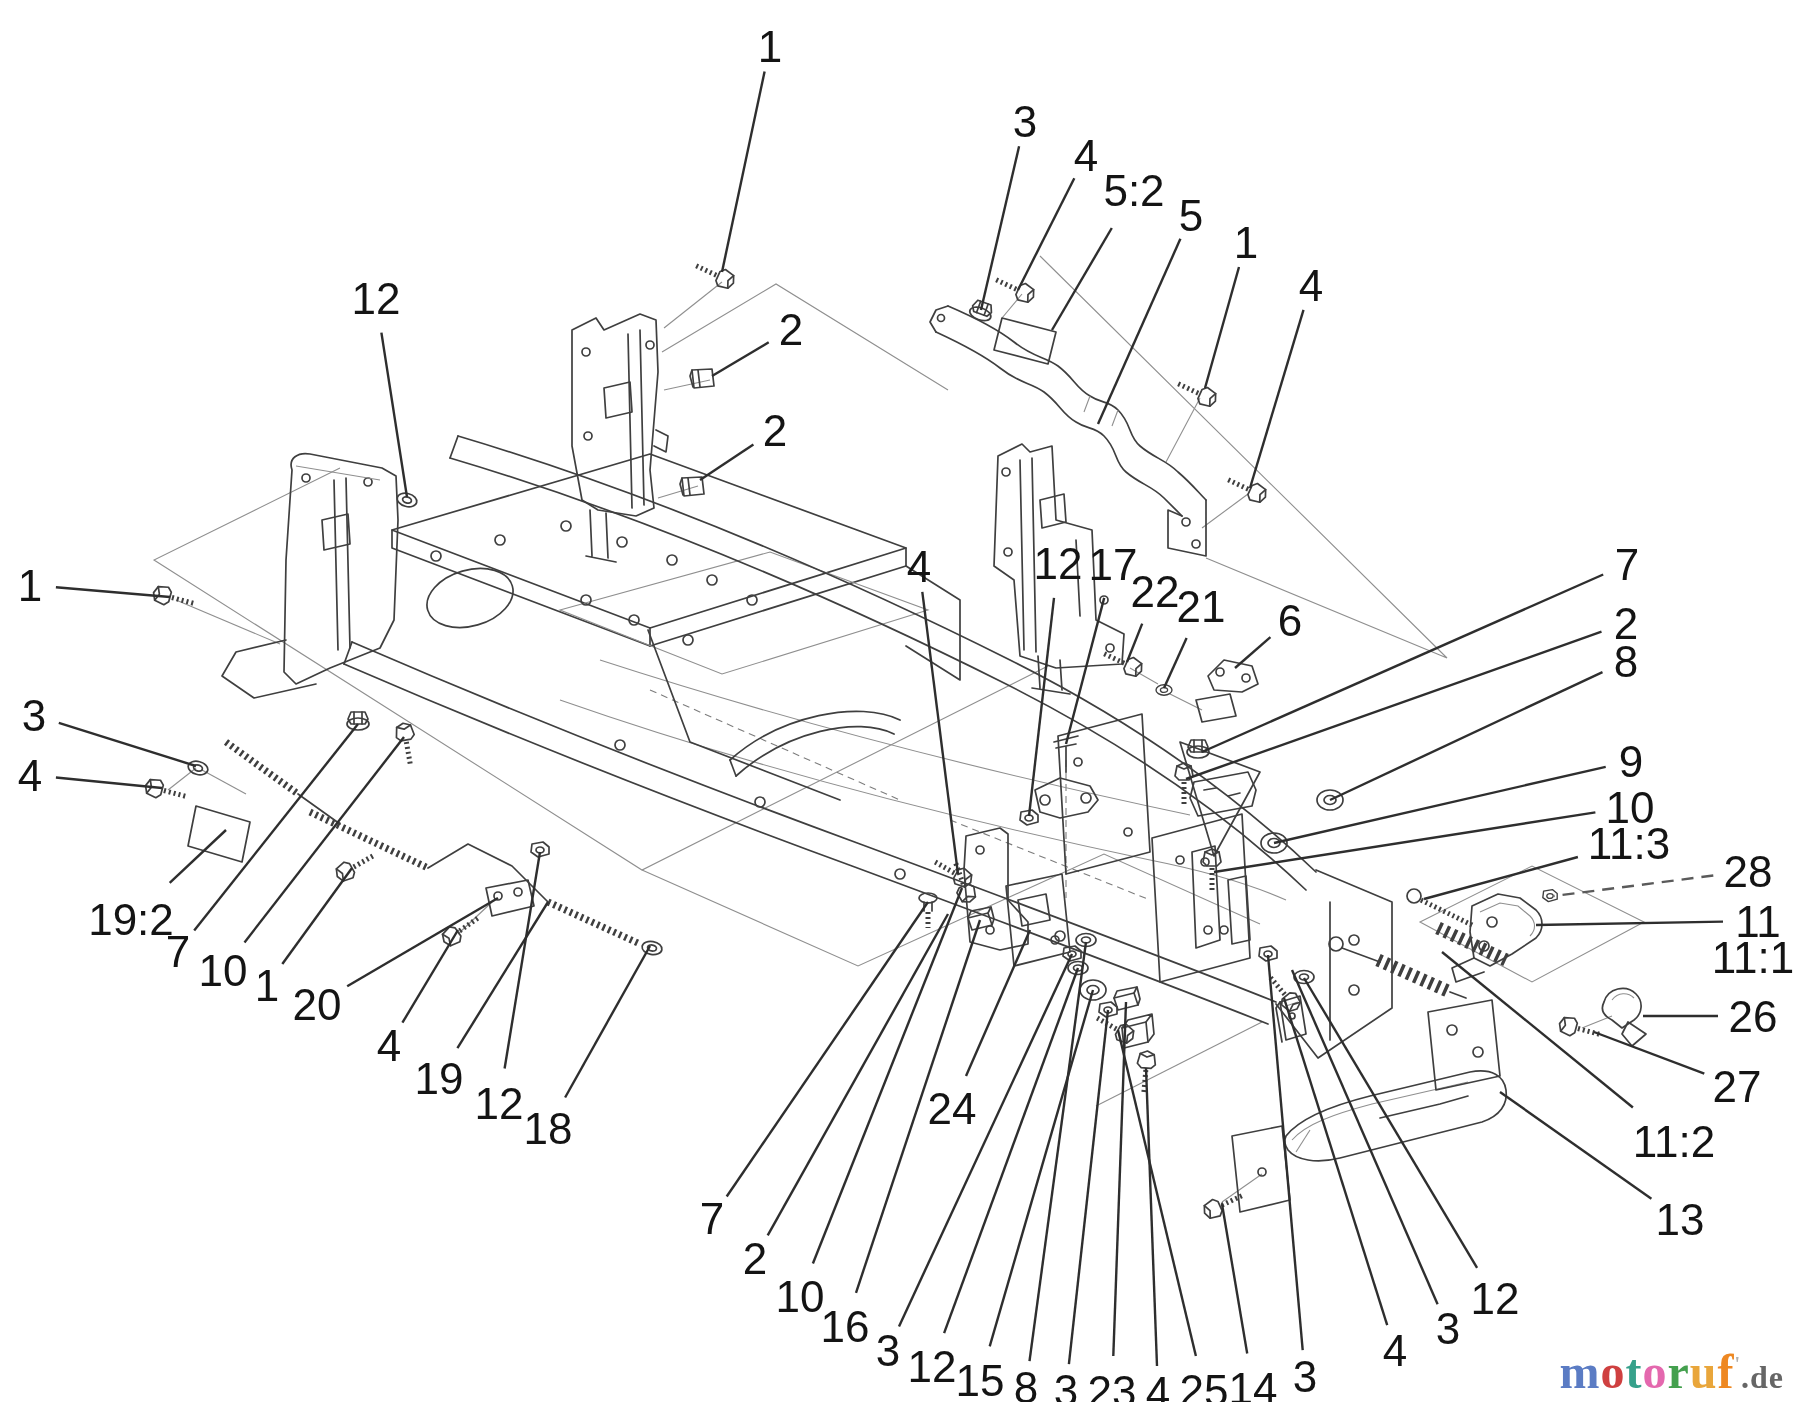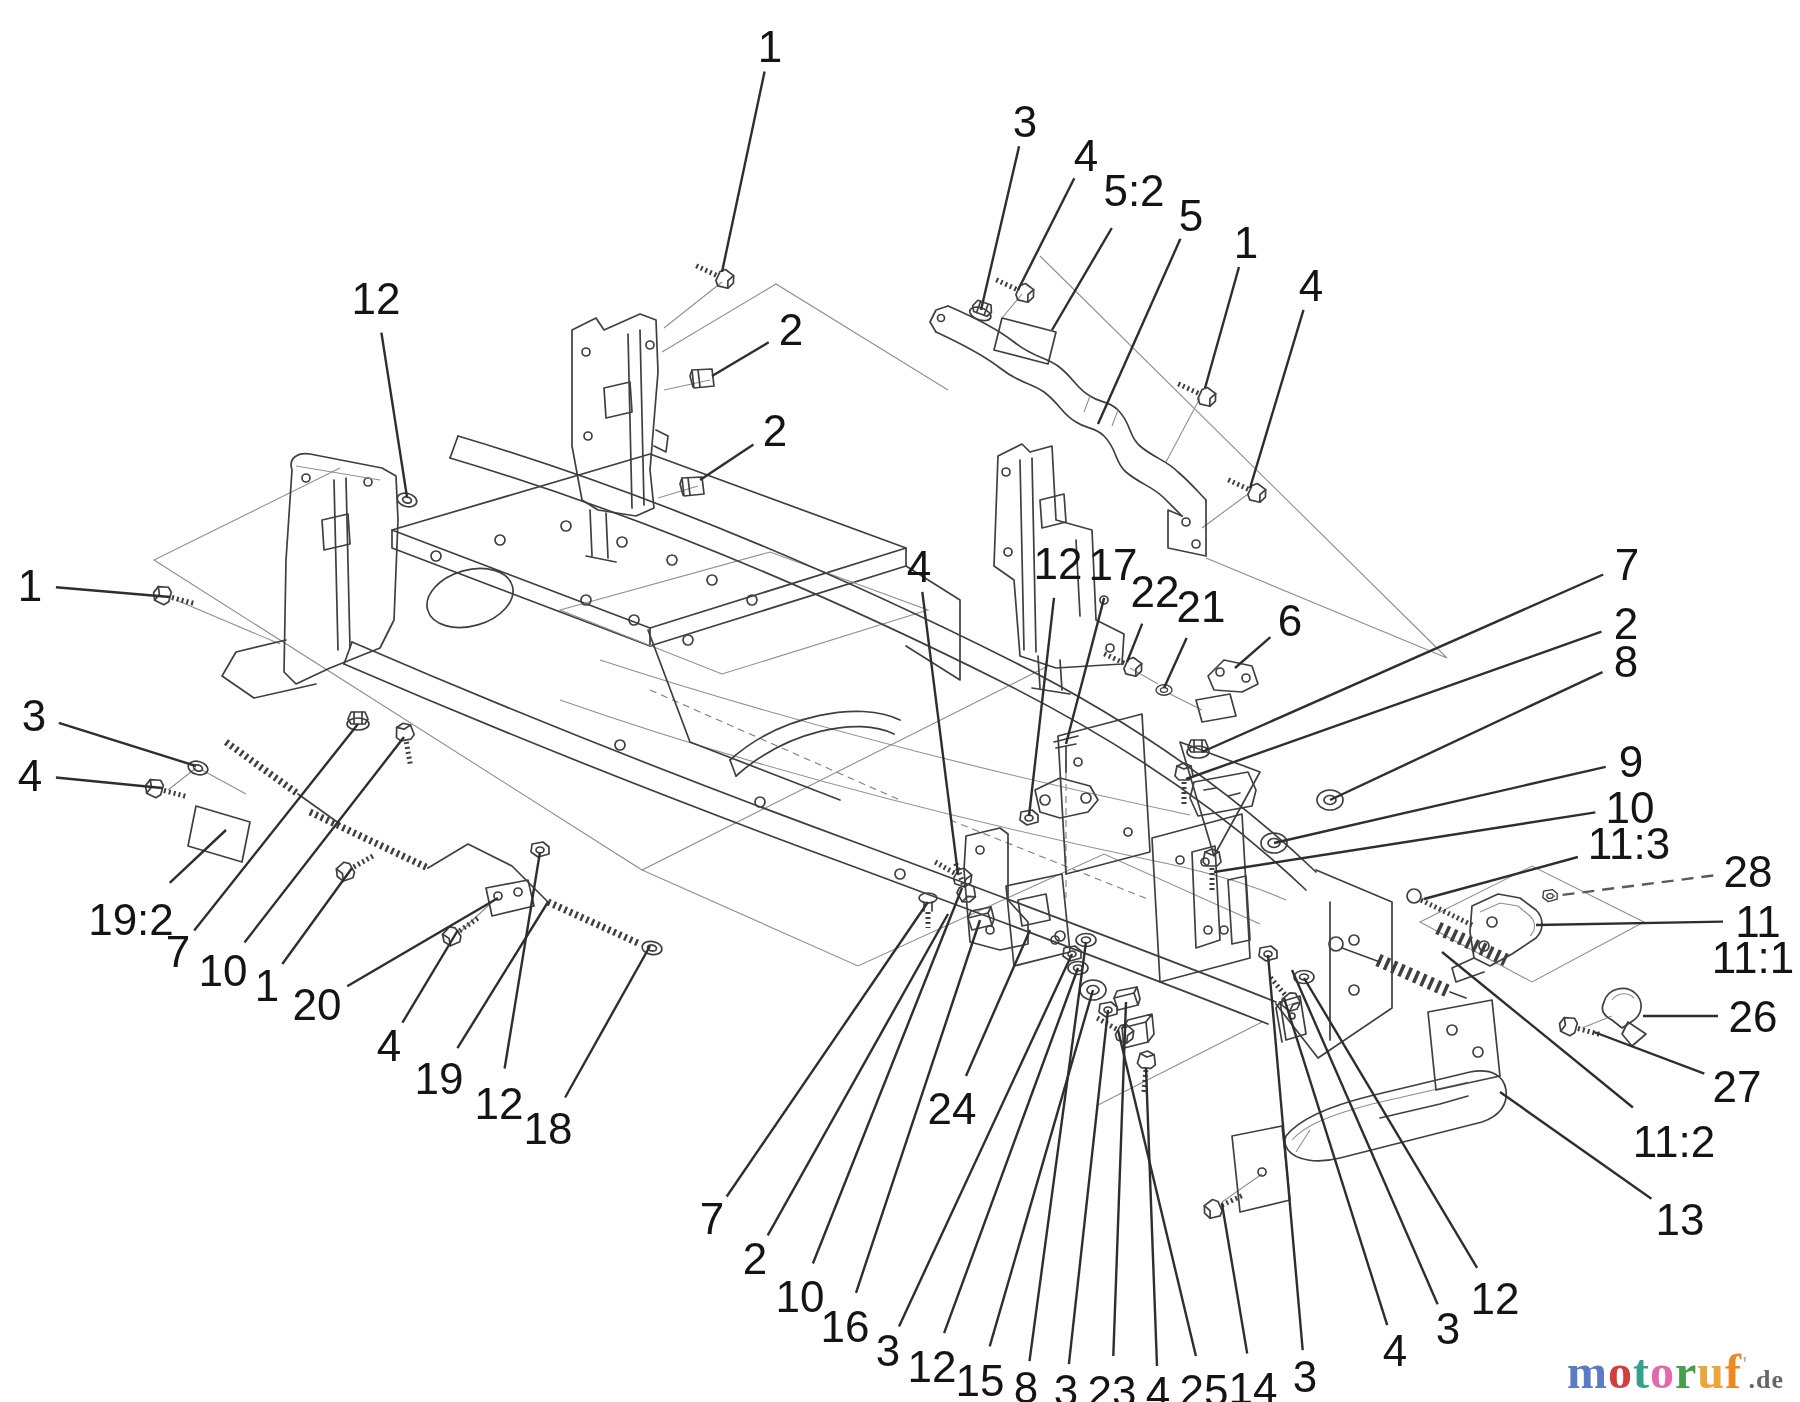--- a/index.html
+++ b/index.html
@@ -13,21 +13,21 @@
   .thinthread{stroke:#3f3f3f;fill:none;stroke-width:5;stroke-dasharray:2 3;}
   .spring{stroke:#3f3f3f;fill:none;stroke-width:13;stroke-dasharray:3.5 4.5;}
   .leader{stroke:#2e2e2e;stroke-width:2.4;}
   .leader.dashed{stroke:#5a5a5a;stroke-dasharray:12 8;}
   .callout{font:400 44px "Liberation Sans",sans-serif;fill:#141414;
            text-anchor:middle;dominant-baseline:central;}
   .logo{position:absolute;right:16px;bottom:6px;
         font-family:"Liberation Serif",serif;font-weight:700;font-size:48px;
         letter-spacing:1px;line-height:1;}
   .logo .tick{font-size:20px;vertical-align:super;}
-  .logo .suffix{font-size:26px;text-align:right;}
+  .logo .suffix{font-size:32px;text-align:right;}
 </style>
 </head>
 <body>
 
 <svg id="art" width="1800" height="1402" viewBox="0 0 1800 1402" xmlns="http://www.w3.org/2000/svg">
 
   <defs>
     <g id="sym-bolt">
       <path class="art" d="M -14,-7 L -4,-9 L 0,-5 L 0,5 L -4,9 L -14,7 L -17,0 Z"></path>
       <path class="art" d="M -14,-7 L -11,0 L -14,7"></path>

